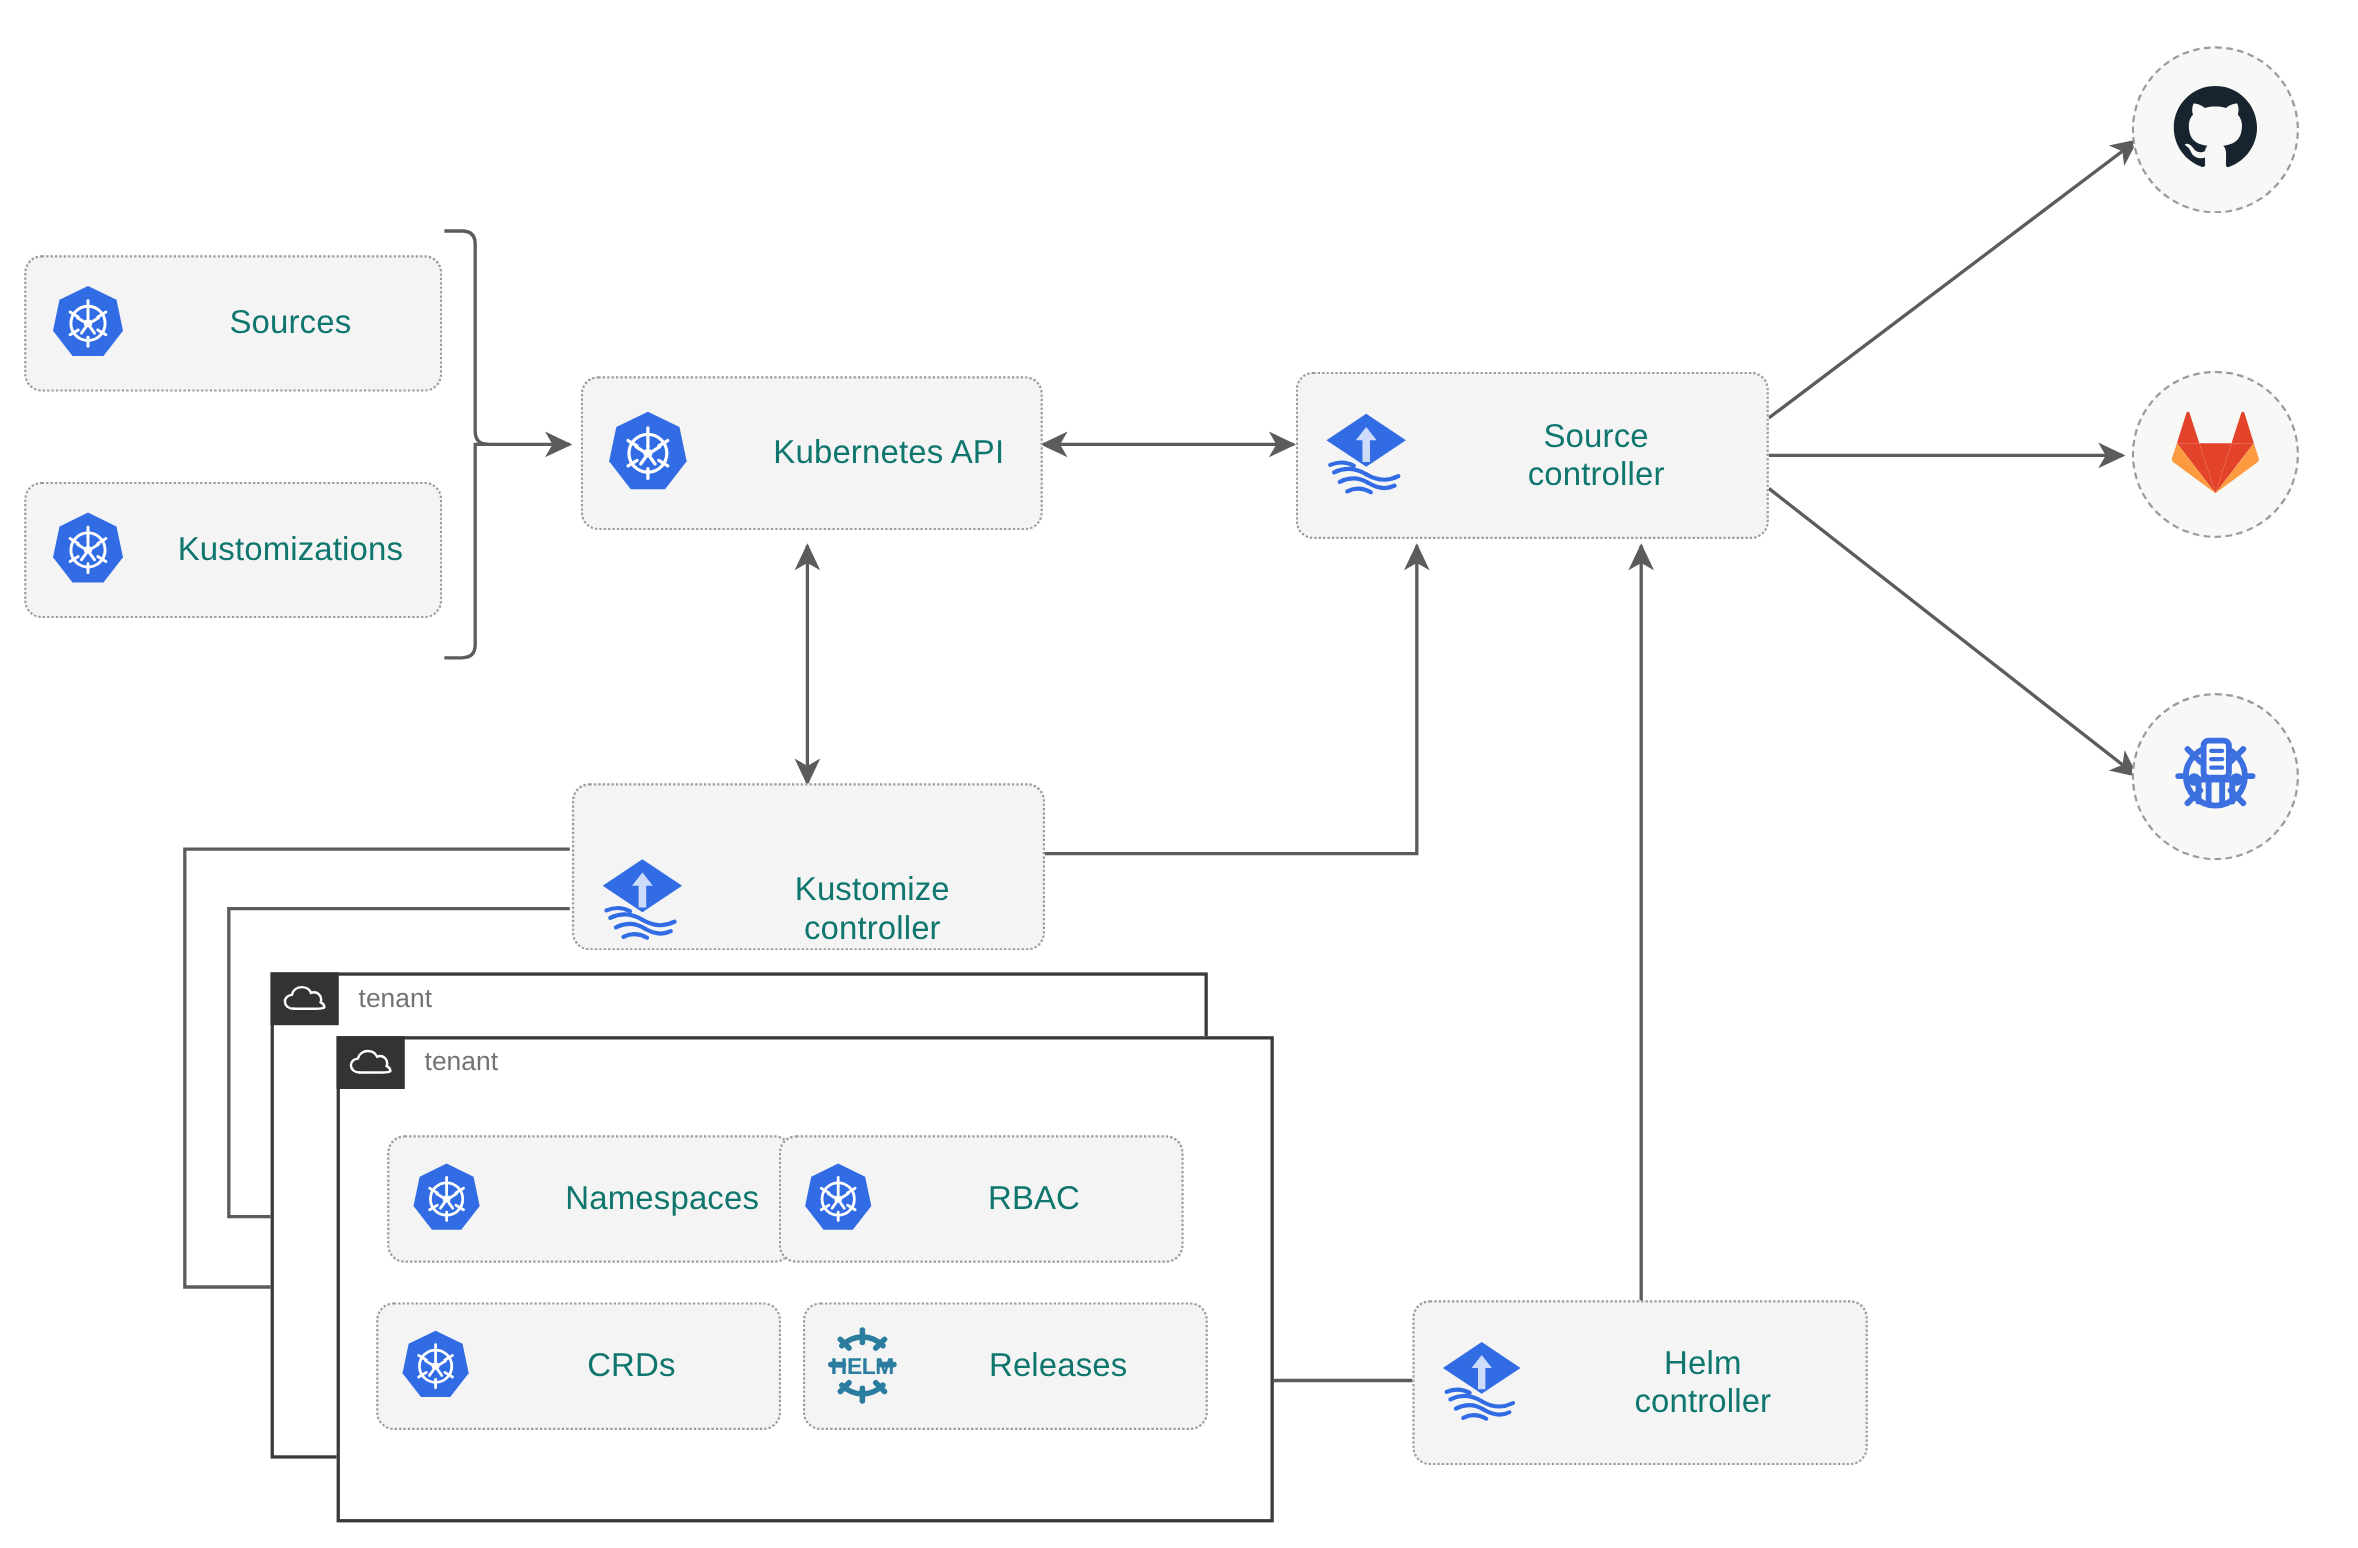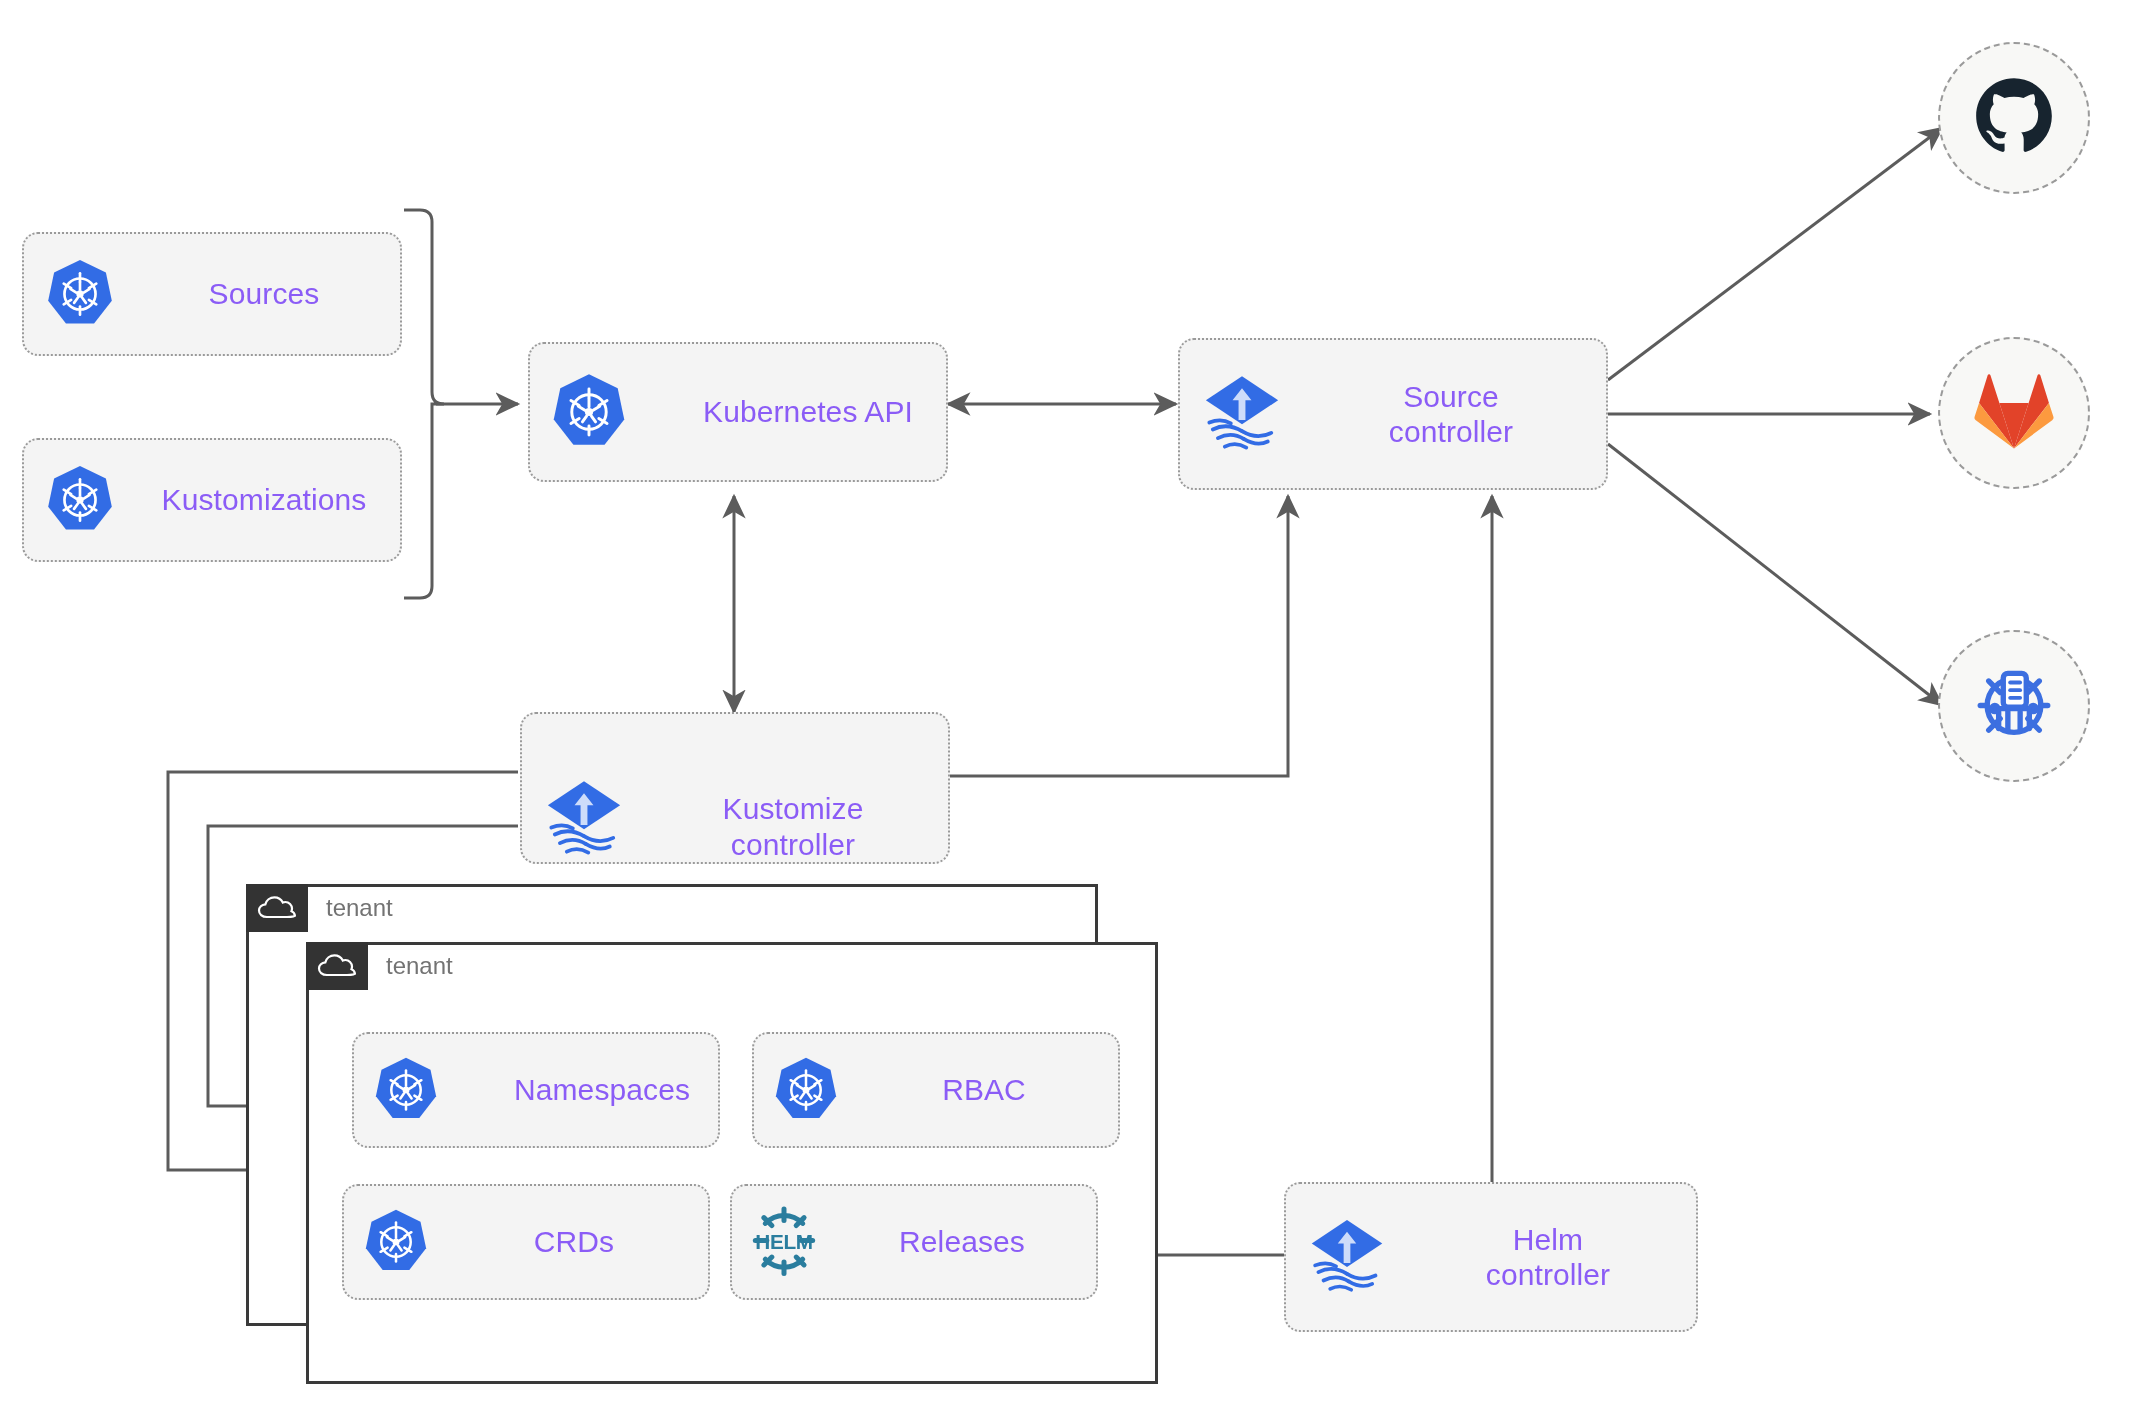--- a/index.html
+++ b/index.html
@@ -13,21 +13,21 @@
     box-sizing:border-box;
     background:#f4f4f4;
     border:2px dotted #9a9a9a;
     border-radius:16px;
     display:flex;
     align-items:center;
     z-index:3;
   }
   .node .ico{flex:0 0 auto;display:flex;align-items:center;justify-content:center;}
   .node .lbl{
-    flex:1 1 auto;text-align:center;color:#8b5cf6;
+    flex:1 1 auto;text-align:center;color:#0f766e;
     font-size:30px;line-height:1.18;letter-spacing:.1px;
     padding-right:8px;
   }
   .node.two-line .lbl{font-size:30px;}
 
   
   .circ{
     position:absolute;box-sizing:border-box;
     width:152px;height:152px;border-radius:50%;
     background:#f8f8f6;border:2px dashed #9a9a9a;
@@ -267,21 +267,21 @@
           <line x1="58" y1="62" x2="53" y2="55"></line>
             <line x1="42" y1="62" x2="47" y2="55"></line>
           <line x1="37" y1="43" x2="45" y2="48"></line>
         </g>
         <circle cx="50" cy="50" r="5" fill="#ffffff"></circle>
       </svg>
     </span>
     <span class="lbl">Namespaces</span>
   </div>
 
-  <div class="node" style="left:752px;top:1032px;width:368px;height:116px;">
+  <div class="node" style="left:708px;top:1032px;width:368px;height:116px;">
     <span class="ico" style="width:104px;">
       <svg width="70" height="70" viewBox="0 0 100 100" aria-hidden="true">
         <polygon points="50,4 85,21 93,59 69,90 31,90 7,59 15,21" fill="#326ce5"></polygon>
         <g stroke="#ffffff" stroke-width="3.6" fill="none" stroke-linecap="round">
           <circle cx="50" cy="50" r="21"></circle>
           <line x1="50" y1="22" x2="50" y2="33"></line>
             <line x1="72" y1="36" x2="62" y2="42"></line>
           <line x1="72" y1="64" x2="62" y2="58"></line>
             <line x1="50" y1="78" x2="50" y2="67"></line>
           <line x1="28" y1="64" x2="38" y2="58"></line>

